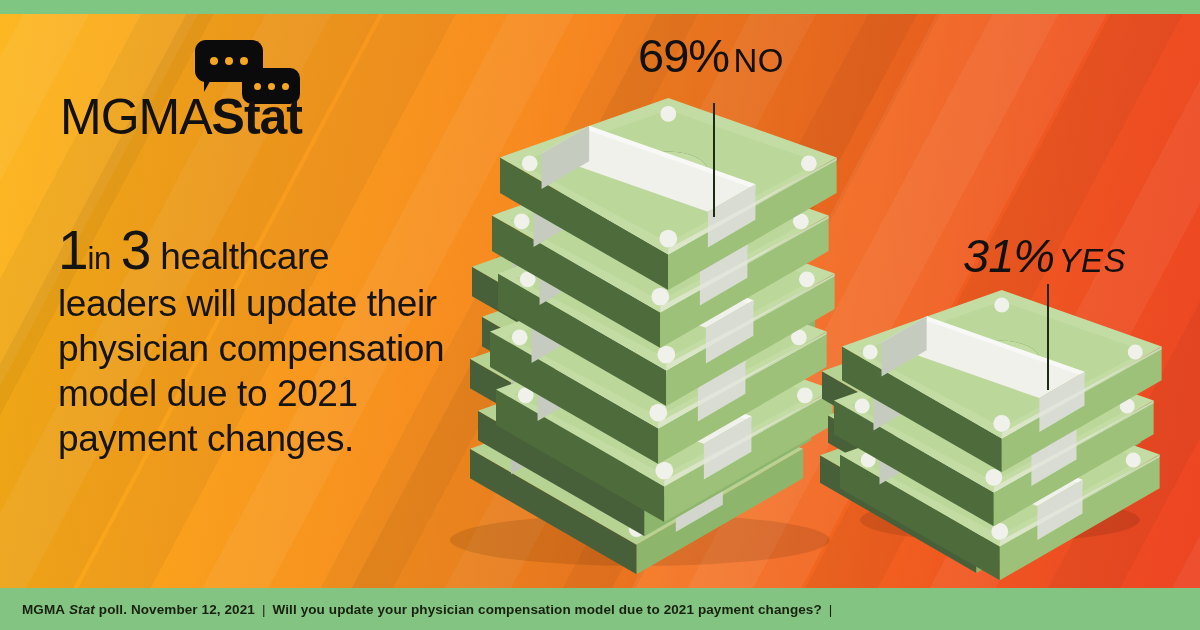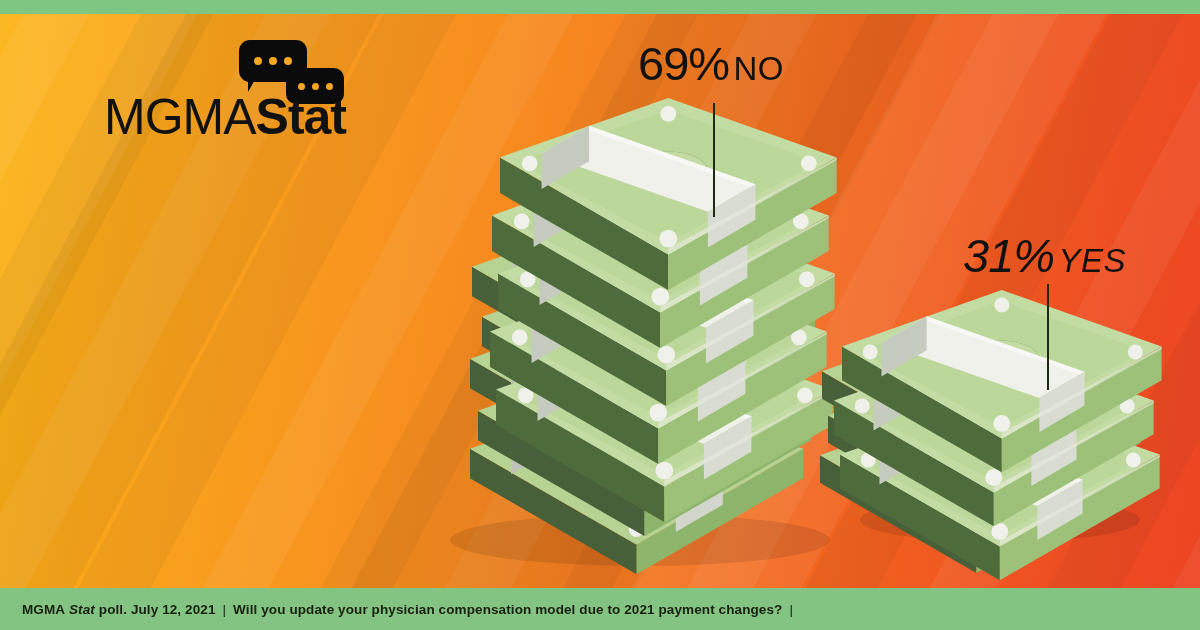--- a/index.html
+++ b/index.html
@@ -43,21 +43,21 @@
   .band-top{
     position:absolute;left:0;top:0;width:1200px;height:14px;
     background:#80c683;z-index:40;
   }
   .band-bottom{
     position:absolute;left:0;top:588px;width:1200px;height:42px;
     background:#84c482;z-index:40;
   }
 
   
-  #logo{position:absolute;left:60px;top:40px;width:290px;height:110px;z-index:30;margin-left:44px;}
+  #logo{position:absolute;left:60px;top:40px;width:290px;height:110px;z-index:30;}
   .bubbles{position:absolute;left:135px;top:0px;width:110px;height:70px;}
   .bubble{position:absolute;background:#0b0b0b;}
   .bubble.big{left:0;top:0;width:68px;height:42px;border-radius:11px;}
   .bubble.big .tail{
     position:absolute;left:9px;top:36px;width:0;height:0;
     border-left:9px solid #0b0b0b;
     border-right:7px solid transparent;
     border-bottom:16px solid transparent;
   }
   .bubble.small{left:47px;top:28px;width:58px;height:36px;border-radius:10px;}
@@ -86,21 +86,21 @@
     color:#141414;font-size:37px;line-height:45px;
     font-weight:500;letter-spacing:-0.4px;z-index:30;
   }
   #headline .big{font-size:55px;font-weight:500;letter-spacing:-1px;}
   #headline .sm{font-size:31px;}
 
   
   .callout{position:absolute;z-index:35;white-space:nowrap;color:#111;}
   .callout .pct{font-size:47px;font-weight:400;letter-spacing:-1px;}
   .callout .ans{font-size:33px;font-weight:400;letter-spacing:0.5px;}
-  #callout-no{left:638px;top:36px;}
+  #callout-no{left:638px;top:28px;}
   #callout-yes{left:963px;top:228px;font-style:italic;}
   .leader{position:absolute;width:2px;background:#1d2b14;z-index:34;}
   #leader-no{left:713px;top:103px;height:114px;}
   #leader-yes{left:1047px;top:284px;height:106px;}
 
   
   #money{position:absolute;left:0;top:0;width:1200px;height:630px;z-index:20;}
   #money svg{display:block;}
 </style>
 </head>
@@ -132,20 +132,21 @@
           <span class="dot"></span>
           <span class="dot"></span>
           <span class="dot"></span>
         </div>
         <div class="tail"></div>
       </div>
     </div>
     <div class="wordmark"><span class="thin">MGMA</span><span class="bold">Stat</span></div>
   </div>
 
+  <div id="headline"><span class="big">1</span><span class="sm">in</span> <span class="big">3</span> <span>healthcare leaders will update their physician compensation model due to 2021 payment changes.</span></div>
 
   <div id="money">
     <svg width="1200" height="630" viewBox="0 0 1200 630" xmlns="http://www.w3.org/2000/svg">
       <defs>
 
         <g id="bundle">
 
           <path d="M0,60 L0,96 L170,194 L170,158 Z" fill="#4e6b3c"></path>
 
           <path d="M170,158 L170,194 L340,96 L340,60 Z" fill="#9dc178"></path>
@@ -249,20 +250,20 @@
 
   <div class="callout" id="callout-no"><span class="pct">69%</span> <span class="ans">NO</span></div>
   <div class="leader" id="leader-no"></div>
 
   <div class="callout" id="callout-yes"><span class="pct">31%</span> <span class="ans">YES</span></div>
   <div class="leader" id="leader-yes"></div>
 
   <div class="band-bottom">
     <div style="position:absolute;left:22px;top:0;height:42px;display:flex;align-items:center;
                 font-size:13.5px;font-weight:700;color:#18200f;white-space:nowrap;letter-spacing:0.1px;">
-      <span>MGMA</span>&nbsp;<span style="font-style:italic;">Stat</span>&nbsp;<span>poll. July 12, 2021</span>
+      <span>MGMA</span>&nbsp;<span style="font-style:italic;">Stat</span>&nbsp;<span>poll. November 12, 2021</span>
       <span style="padding:0 7px;font-weight:400;">|</span>
       <span>Will you update your physician compensation model due to 2021 payment changes?</span>
       <span style="padding:0 7px;font-weight:400;">|</span>
     </div>
   </div>
 
 </div>
 
 </body></html>

